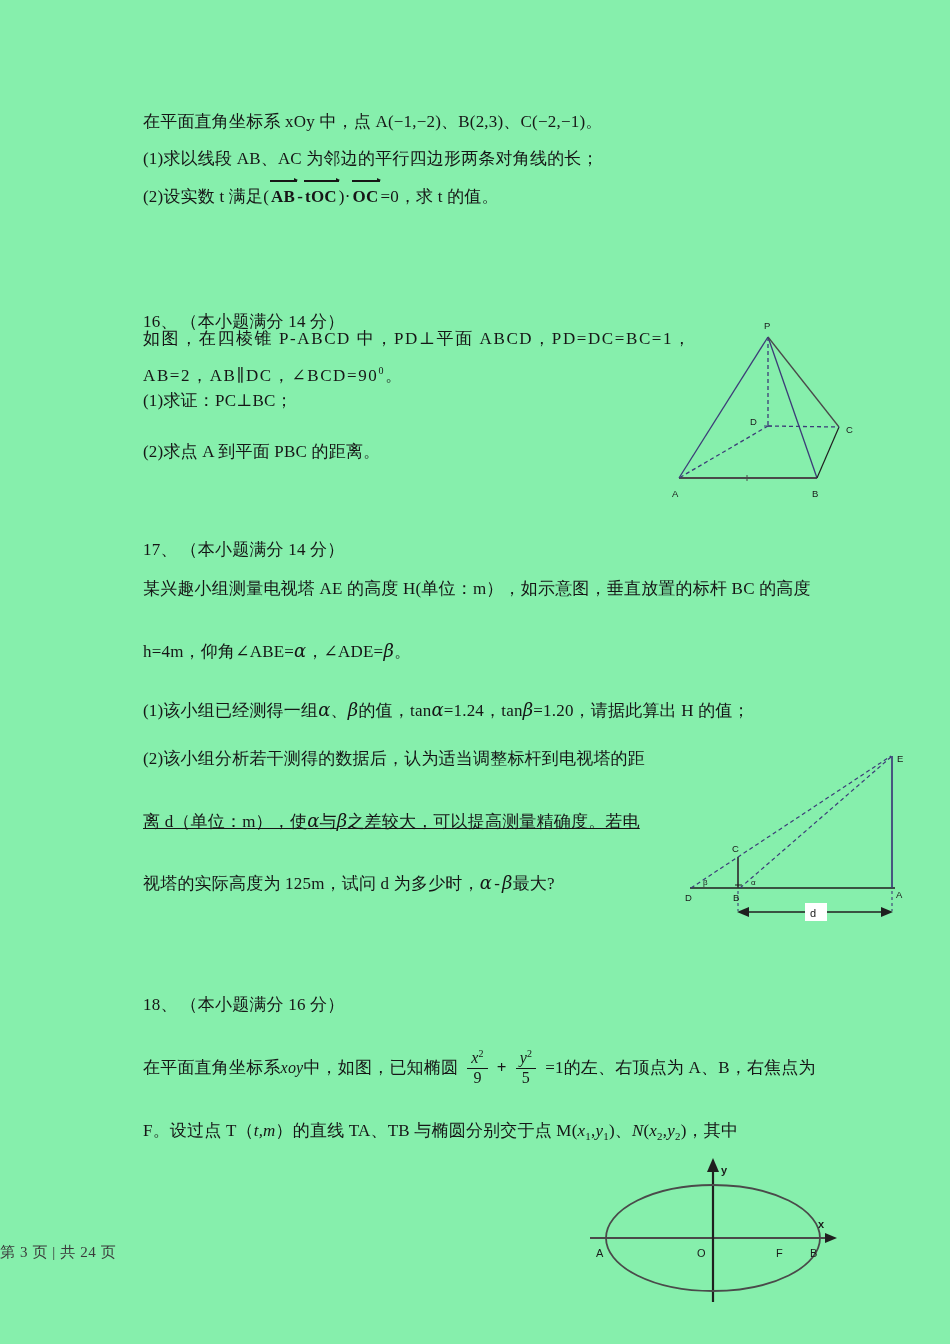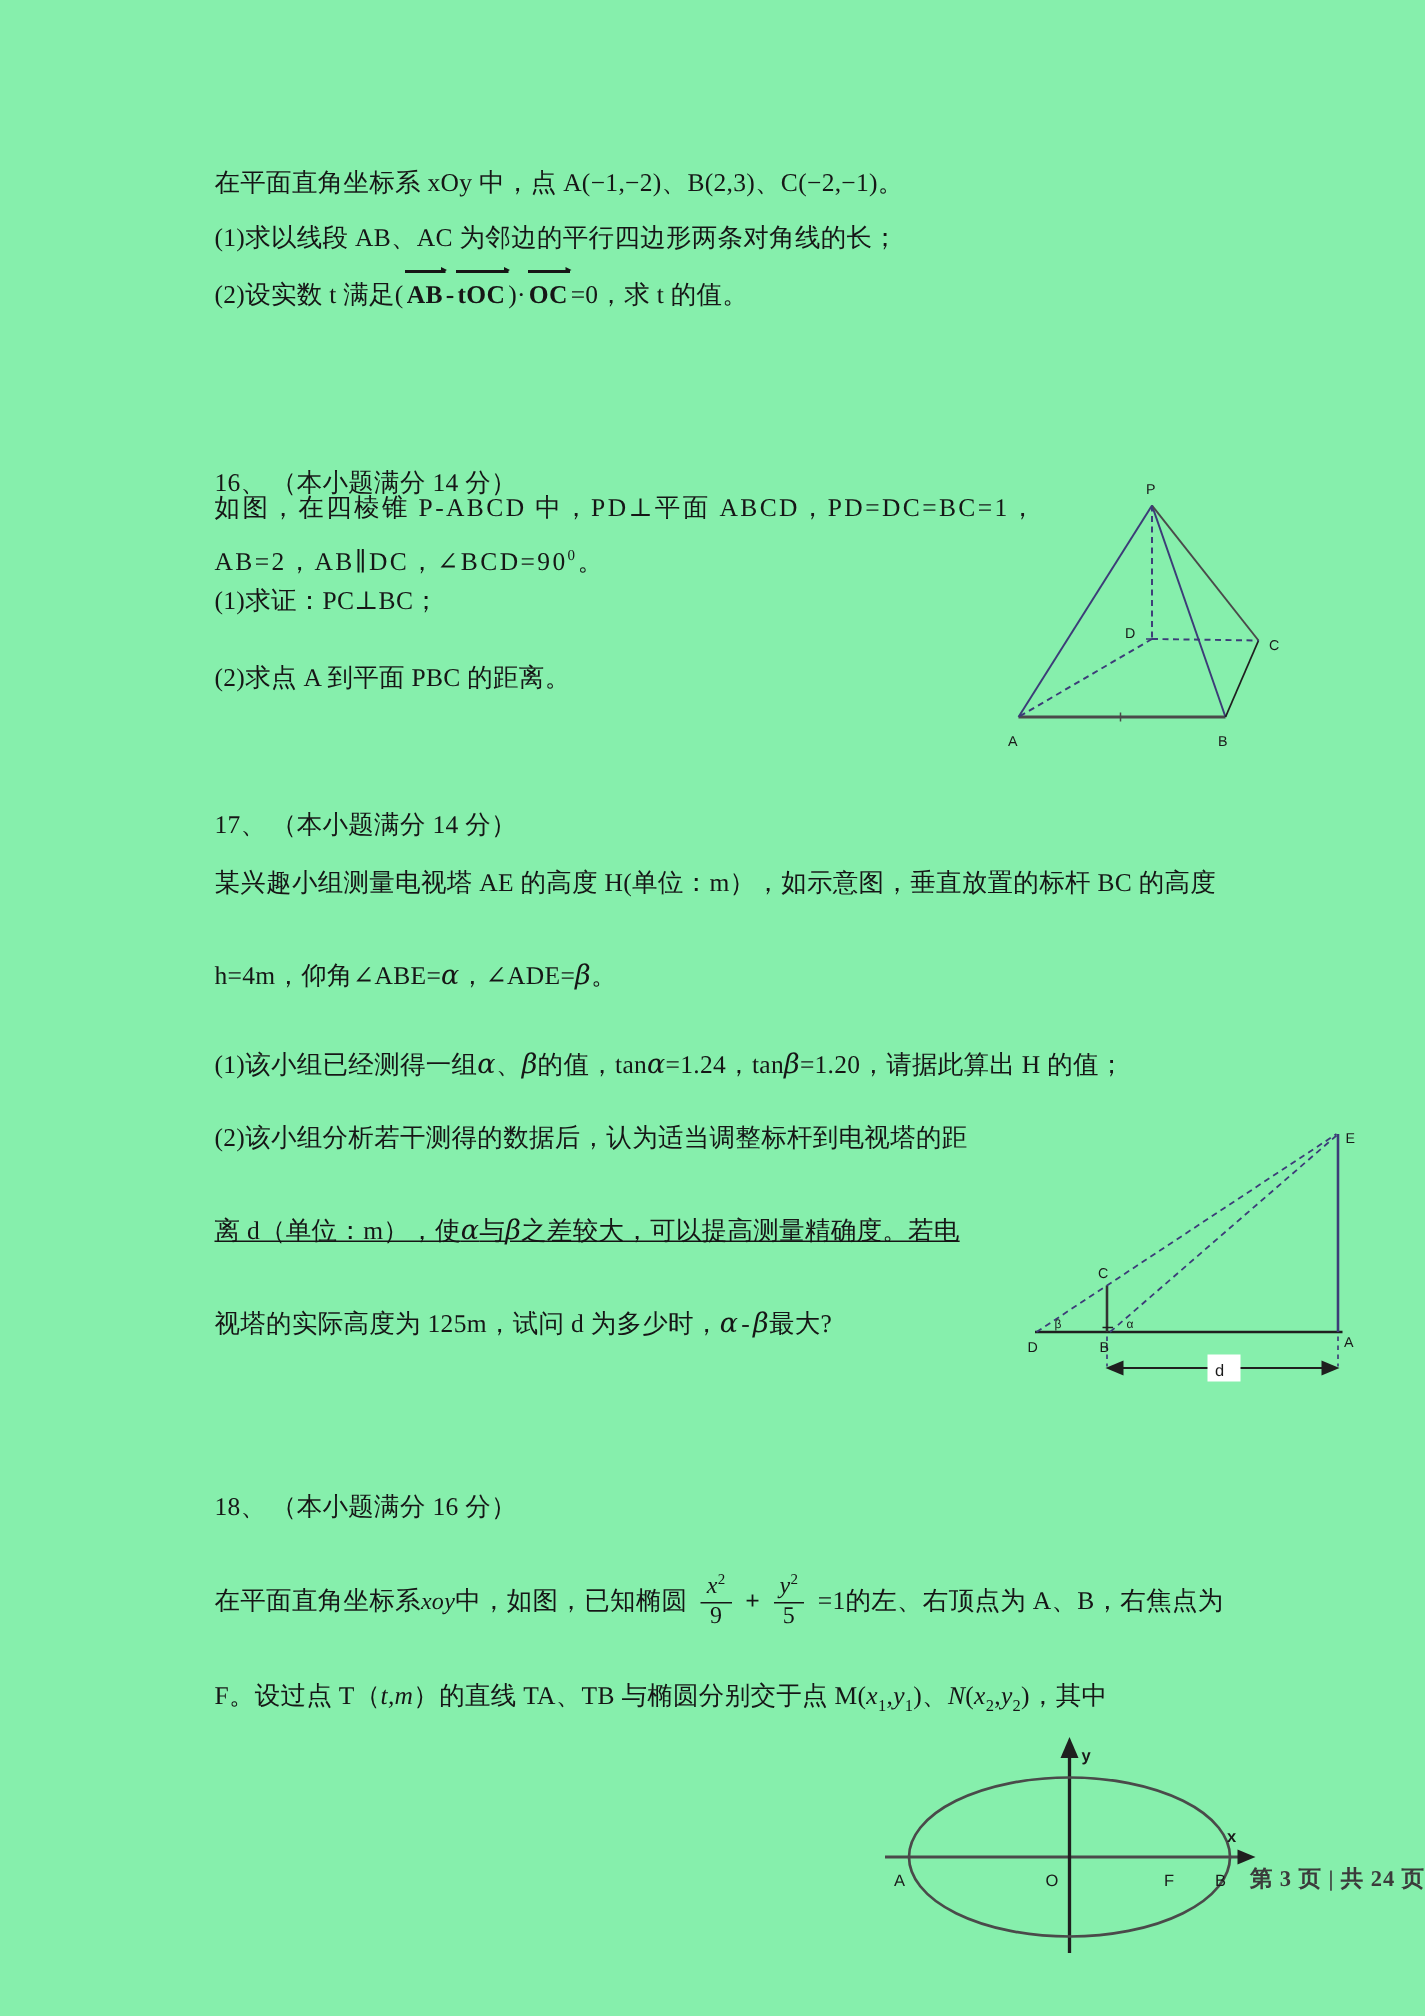--- a/index.html
+++ b/index.html
@@ -91,25 +91,24 @@
     font-family: "Liberation Sans", sans-serif;
     font-size: 9.5px;
     fill: #1a1a1a;
   }
   .figlabel.small { font-size: 8px; }
 
   
   .footer {
     position: absolute;
     left: 0; right: 0;
-    text-align: right;
+    text-align: left;
     font-size: 15px;
     color: #3b3b3b;
     letter-spacing: 0.6px;
-    font-weight: bold;
   }
 </style>
 </head>
 <body>
 
 <div class="page">
 
   <div class="tline" style="left:143px; top:113px;"><span>在平面直角坐标系 xOy 中，点 A(</span><span>−1,−2)、B(2,3)、C(−2,−1)。</span></div>
 
   <div class="tline" style="left:143px; top:150px;">(1)求以线段 AB、AC 为邻边的平行四边形两条对角线的长；</div>

